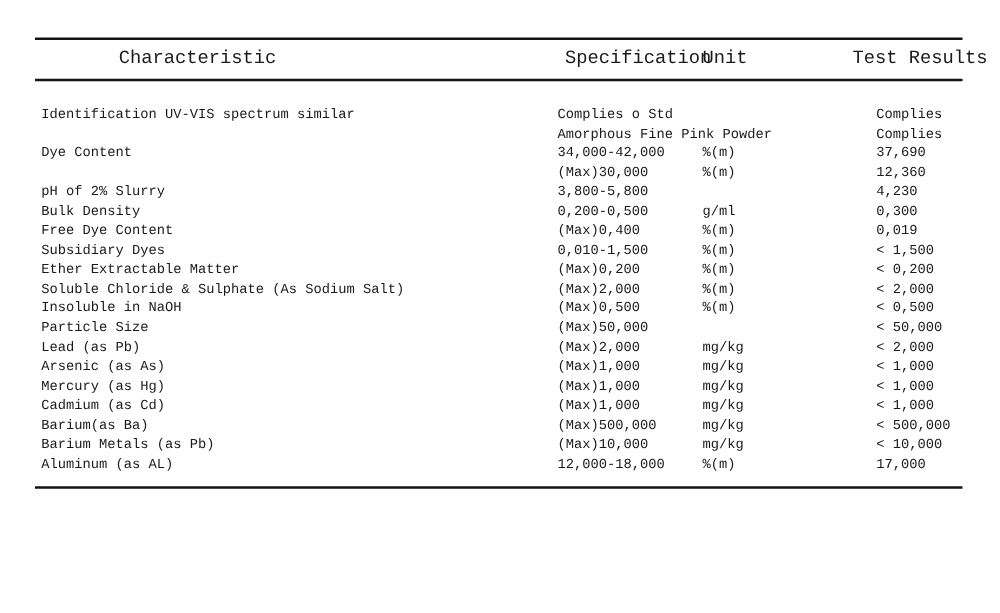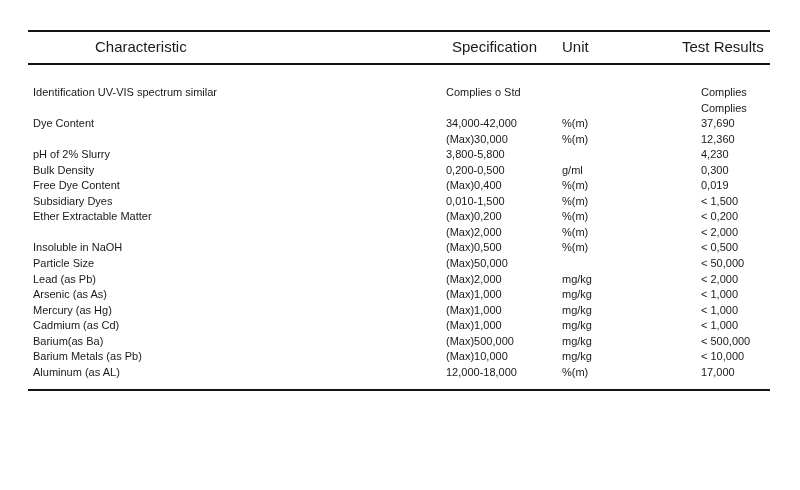--- a/index.html
+++ b/index.html
@@ -5,21 +5,21 @@
   html, body {
     margin: 0;
     padding: 0;
     background: #ffffff;
   }
   .page {
     position: relative;
     width: 800px;
     height: 490px;
     background: #ffffff;
-    font-family: Liberation Sans, sans-serif;
+    font-family: Liberation Mono, monospace;
     color: #1a1a1a;
     overflow: hidden;
   }
   .rule {
     position: absolute;
     left: 28px;
     width: 742px;
     background: #141414;
   }
   .rule-top    { top: 30px;  height: 2px; }
@@ -77,20 +77,21 @@
   <div class="rule rule-mid"></div>
 
   <div class="tbody" id="table-body">
       <div class="row">
         <span class="cell c-char">Identification UV-VIS spectrum similar</span>
         <span class="cell c-spec">Complies o Std</span>
         <span class="cell c-unit"></span>
         <span class="cell c-res">Complies</span>
       </div>
       <div class="row">
+        <span class="cell c-spec">Amorphous Fine Pink Powder</span>
         <span class="cell c-unit"></span>
         <span class="cell c-res">Complies</span>
       </div>
       <div class="row">
         <span class="cell c-char">Dye Content</span>
         <span class="cell c-spec">34,000-42,000</span>
         <span class="cell c-unit">%(m)</span>
         <span class="cell c-res">37,690</span>
       </div>
       <div class="row">
@@ -122,20 +123,21 @@
         <span class="cell c-unit">%(m)</span>
         <span class="cell c-res">&lt; 1,500</span>
       </div>
       <div class="row">
         <span class="cell c-char">Ether Extractable Matter</span>
         <span class="cell c-spec">(Max)0,200</span>
         <span class="cell c-unit">%(m)</span>
         <span class="cell c-res">&lt; 0,200</span>
       </div>
       <div class="row">
+        <span class="cell c-char">Soluble Chloride &amp; Sulphate (As Sodium Salt)</span>
         <span class="cell c-spec">(Max)2,000</span>
         <span class="cell c-unit">%(m)</span>
         <span class="cell c-res">&lt; 2,000</span>
       </div>
       <div class="row">
         <span class="cell c-char">Insoluble in NaOH</span>
         <span class="cell c-spec">(Max)0,500</span>
         <span class="cell c-unit">%(m)</span>
         <span class="cell c-res">&lt; 0,500</span>
       </div>

